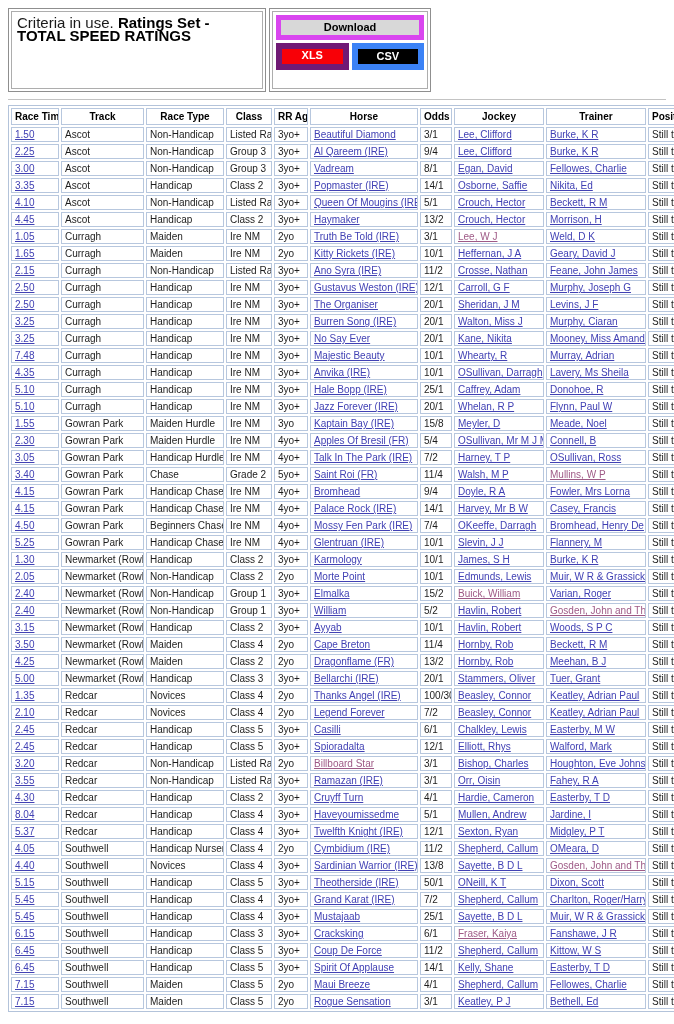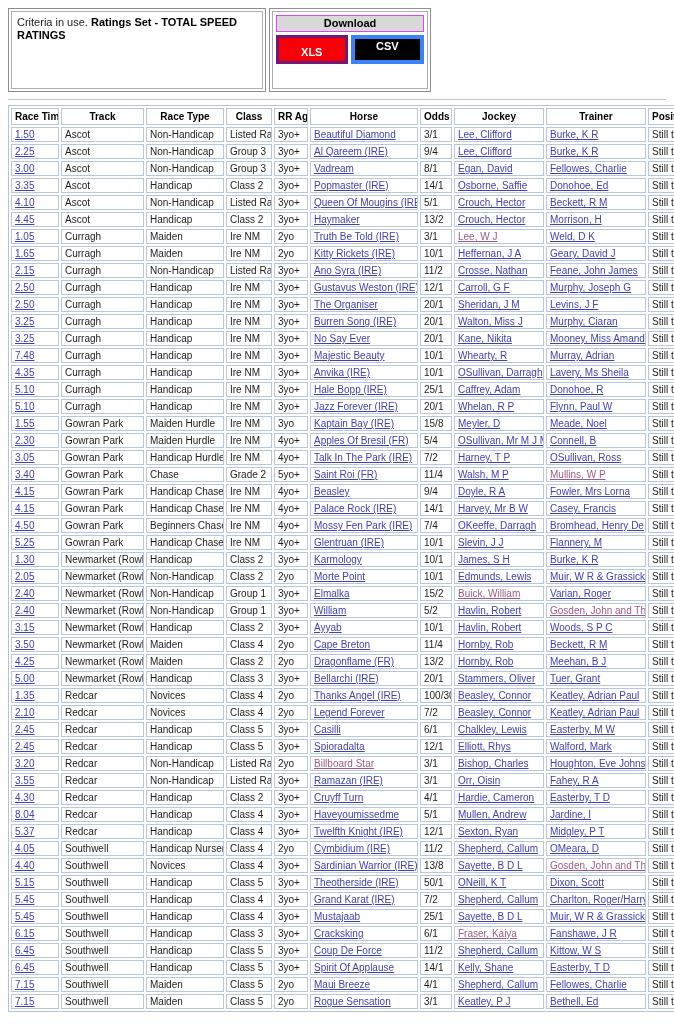--- a/index.html
+++ b/index.html
@@ -10,51 +10,51 @@
     font-size:11px;
   }
   .page{padding:8px 8px 10px 8px;}
 
   
   .top-area{display:flex;align-items:stretch;gap:3px;}
   .panel{border:1px solid #8f8f8f;background:#fff;padding:2px;}
   .panel-inner{border:1px solid #adadad;height:100%;box-sizing:border-box;padding:4px 5px;}
   .criteria-panel{width:252px;}
   .criteria-panel .panel-inner{min-height:78px;}
-  .criteria-line{font-size:11px;line-height:13px;color:#1a1a1a;}
+  .criteria-line{font-size:15px;line-height:13px;color:#1a1a1a;}
   .criteria-line b{color:#000;}
   .btn{
     display:inline-block;
     font-family:"Liberation Sans",sans-serif;
     font-size:10px;font-weight:bold;color:#1a1a1a;
     background:#ece9d8;
     border:1px solid #8a8a6a;
     box-shadow:inset 1px 1px 0 #fffef4, inset -1px -1px 0 #b5b295;
     padding:1px 5px 2px 5px;
     cursor:pointer;
   }
   .rank-row{margin-top:9px;}
   .cj-row{margin-top:5px;}
   .cj-row .btn{margin-right:2px;}
 
   .download-panel{width:156px;}
   .download-panel .panel-inner{padding:3px;}
   .download-header{
-    border:1px solid #d946ef;background:#d8d8d8;
+    border:5px solid #d946ef;background:#d8d8d8;
     font-weight:bold;text-align:center;font-size:11px;
     padding:1px 0 2px 0;margin-bottom:3px;
   }
   .dl-buttons{display:flex;gap:3px;}
   .dl-btn{
     flex:1;text-align:center;font-weight:bold;font-size:11px;
-    color:#fff;padding:8px 0 3px 0;cursor:pointer;
-    border:3px solid #701a75;
+    color:#fff;padding:0 0 3px 0;cursor:pointer;
+    border:6px solid #701a75;
   }
   .dl-xls{background:#f80007;}
-  .dl-csv{background:#000;border:4px solid #3b82f6;padding:1px 0 2px 0;}
+  .dl-csv{background:#000;border:6px solid #3b82f6;padding:1px 0 2px 0;}
 
   hr.sep{border:none;border-top:1px solid #c3c3c3;margin:7px 0 5px 0;}
 
   
   table.ratings{
     width:100%;
     table-layout:fixed;
     border-collapse:separate;
     border-spacing:2px;
     background:#fff;
@@ -172,21 +172,21 @@
         </tr>
         <tr>
           <td><a class="cell-link">3.35</a></td>
           <td>Ascot</td>
           <td>Handicap</td>
           <td>Class 2</td>
           <td>3yo+</td>
           <td><a class="cell-link">Popmaster (IRE)</a></td>
           <td>14/1</td>
           <td><a class="cell-link">Osborne, Saffie</a></td>
-          <td><a class="cell-link">Donohoe, Ed</a></td>
+          <td><a class="cell-link">Nikita, Ed</a></td>
           <td>Still to Run</td>
         </tr>
         <tr>
           <td><a class="cell-link">4.10</a></td>
           <td>Ascot</td>
           <td>Non-Handicap</td>
           <td>Listed Race</td>
           <td>3yo+</td>
           <td><a class="cell-link">Queen Of Mougins (IRE)</a></td>
           <td>5/1</td>
@@ -385,21 +385,21 @@
           <td><a class="cell-link">Walsh, M P</a></td>
           <td><a class="cell-link visited">Mullins, W P</a></td>
           <td>Still to Run</td>
         </tr>
         <tr>
           <td><a class="cell-link">4.15</a></td>
           <td>Gowran Park</td>
           <td>Handicap Chase</td>
           <td>Ire NM</td>
           <td>4yo+</td>
-          <td><a class="cell-link">Beasley</a></td>
+          <td><a class="cell-link">Bromhead</a></td>
           <td>9/4</td>
           <td><a class="cell-link">Doyle, R A</a></td>
           <td><a class="cell-link">Fowler, Mrs Lorna</a></td>
           <td>Still to Run</td>
         </tr>
         <tr>
           <td><a class="cell-link">4.15</a></td>
           <td>Gowran Park</td>
           <td>Handicap Chase</td>
           <td>Ire NM</td>

